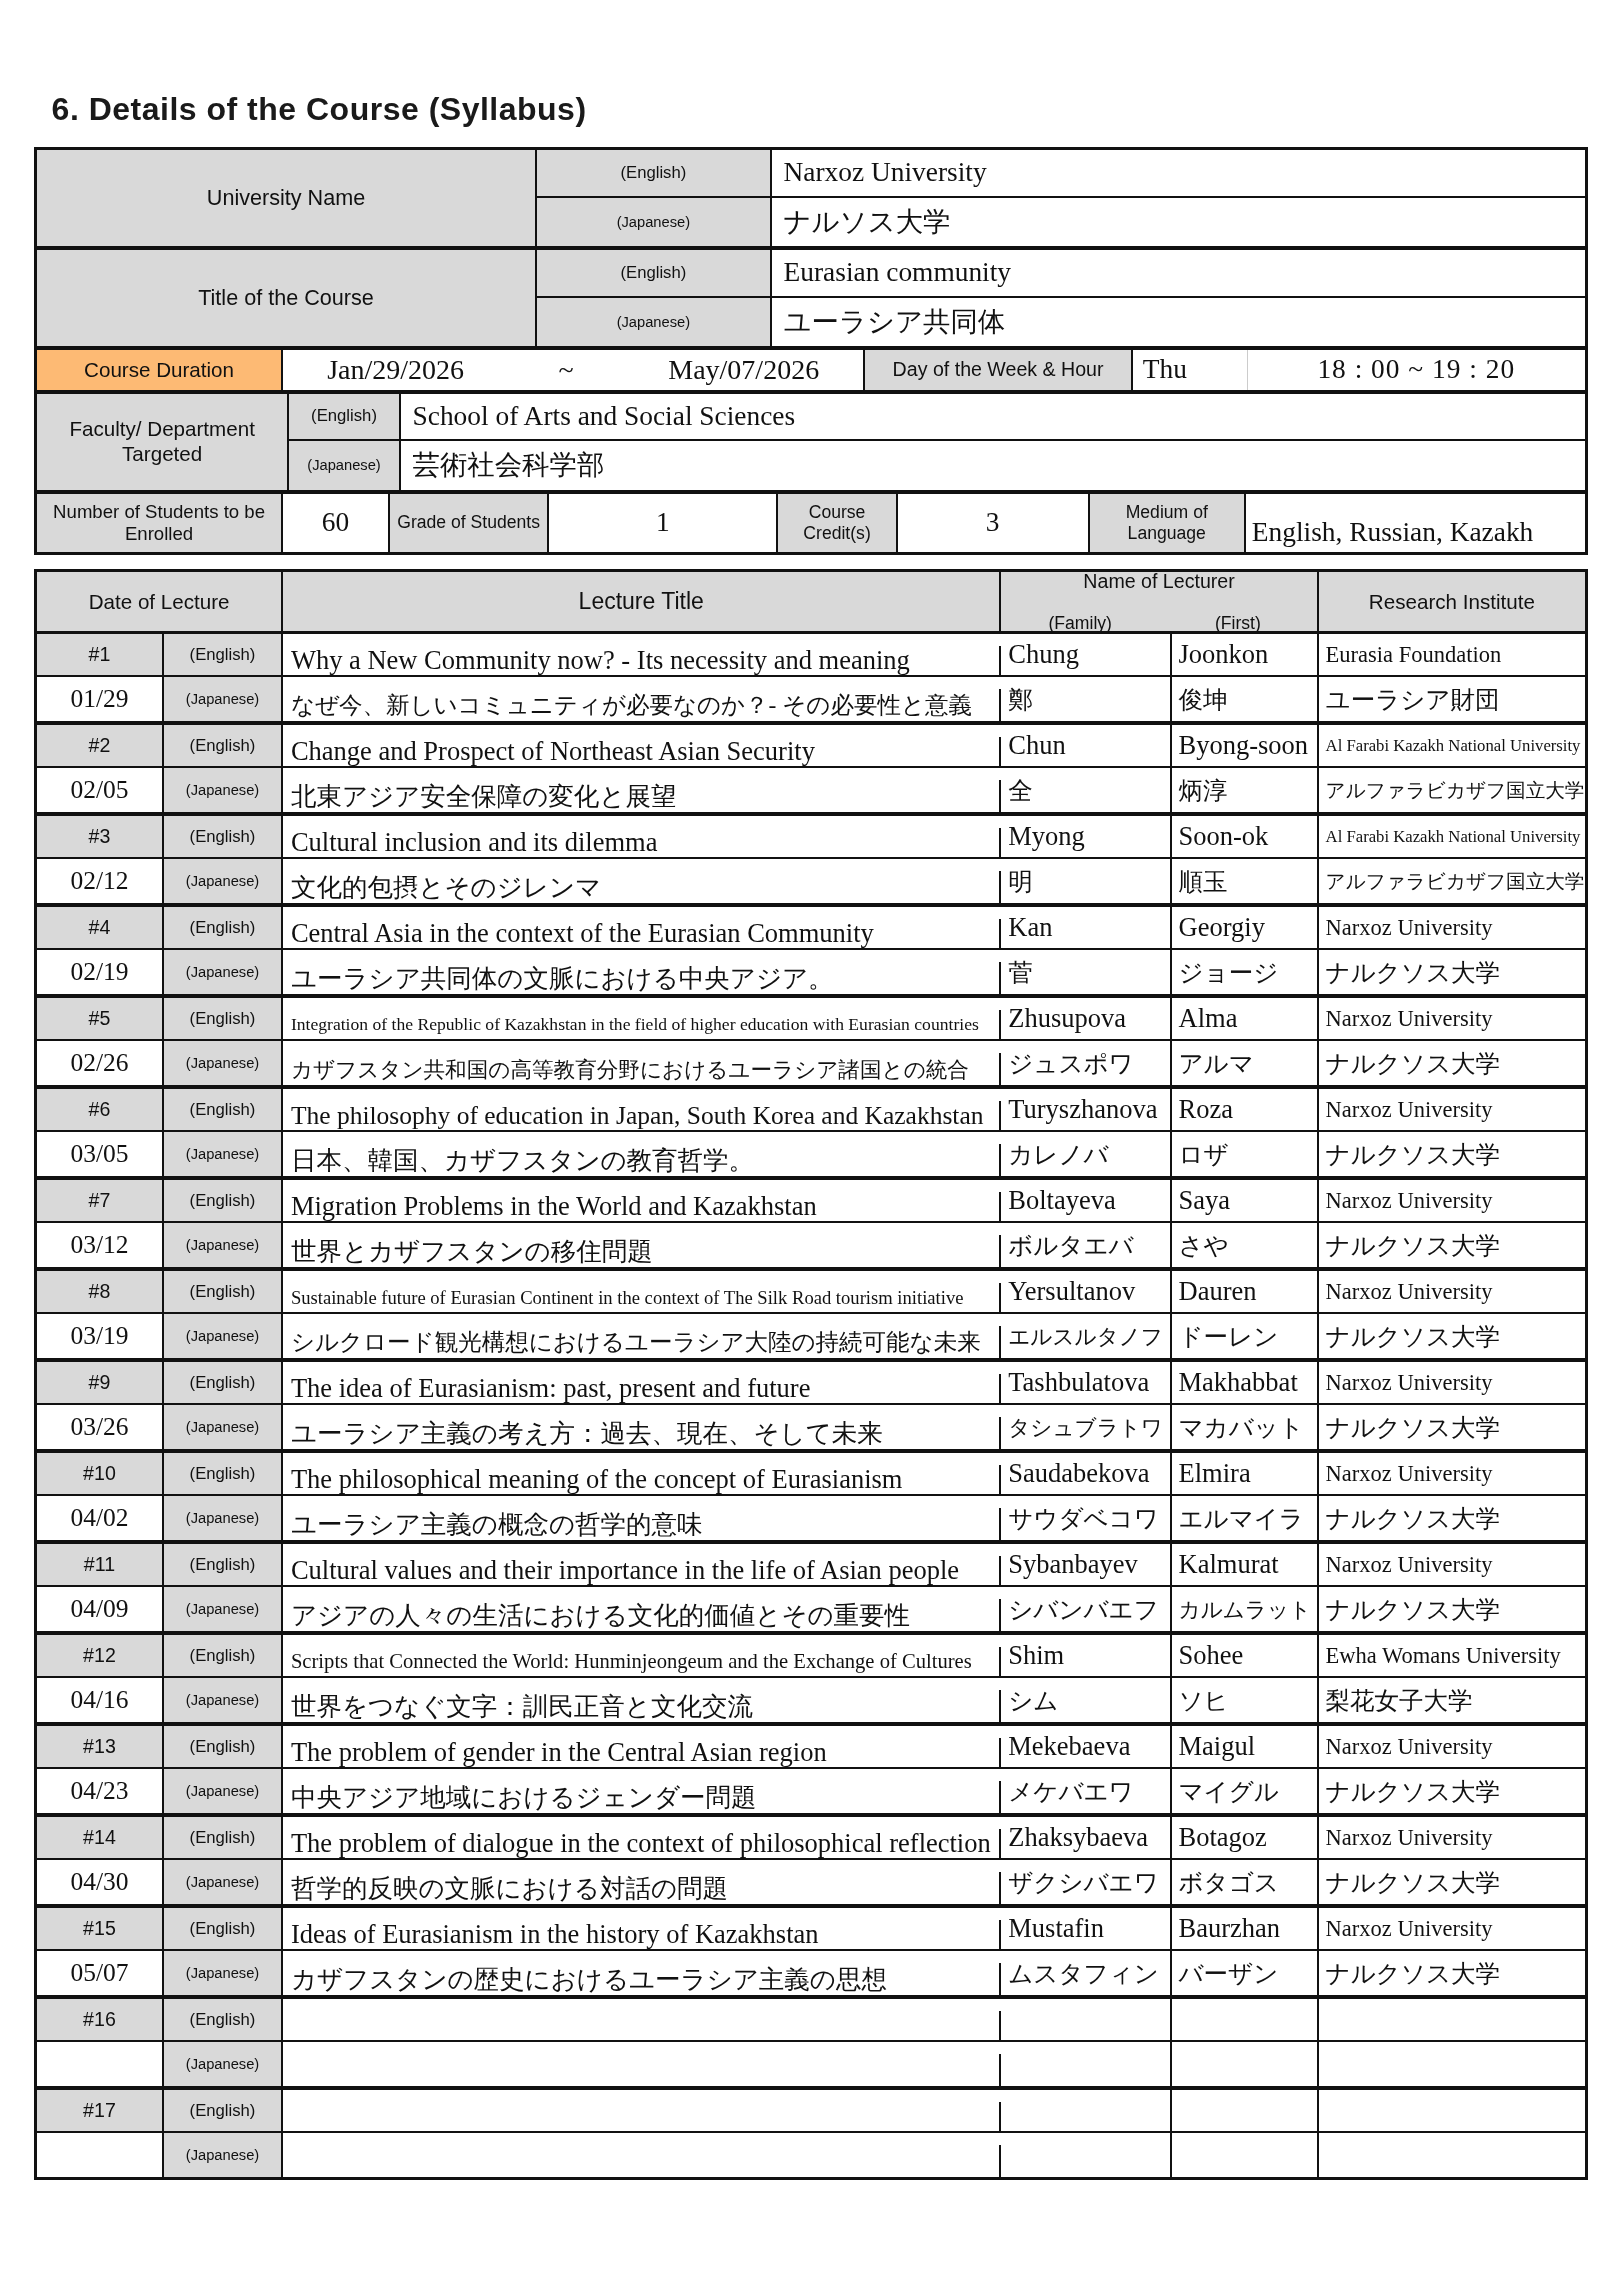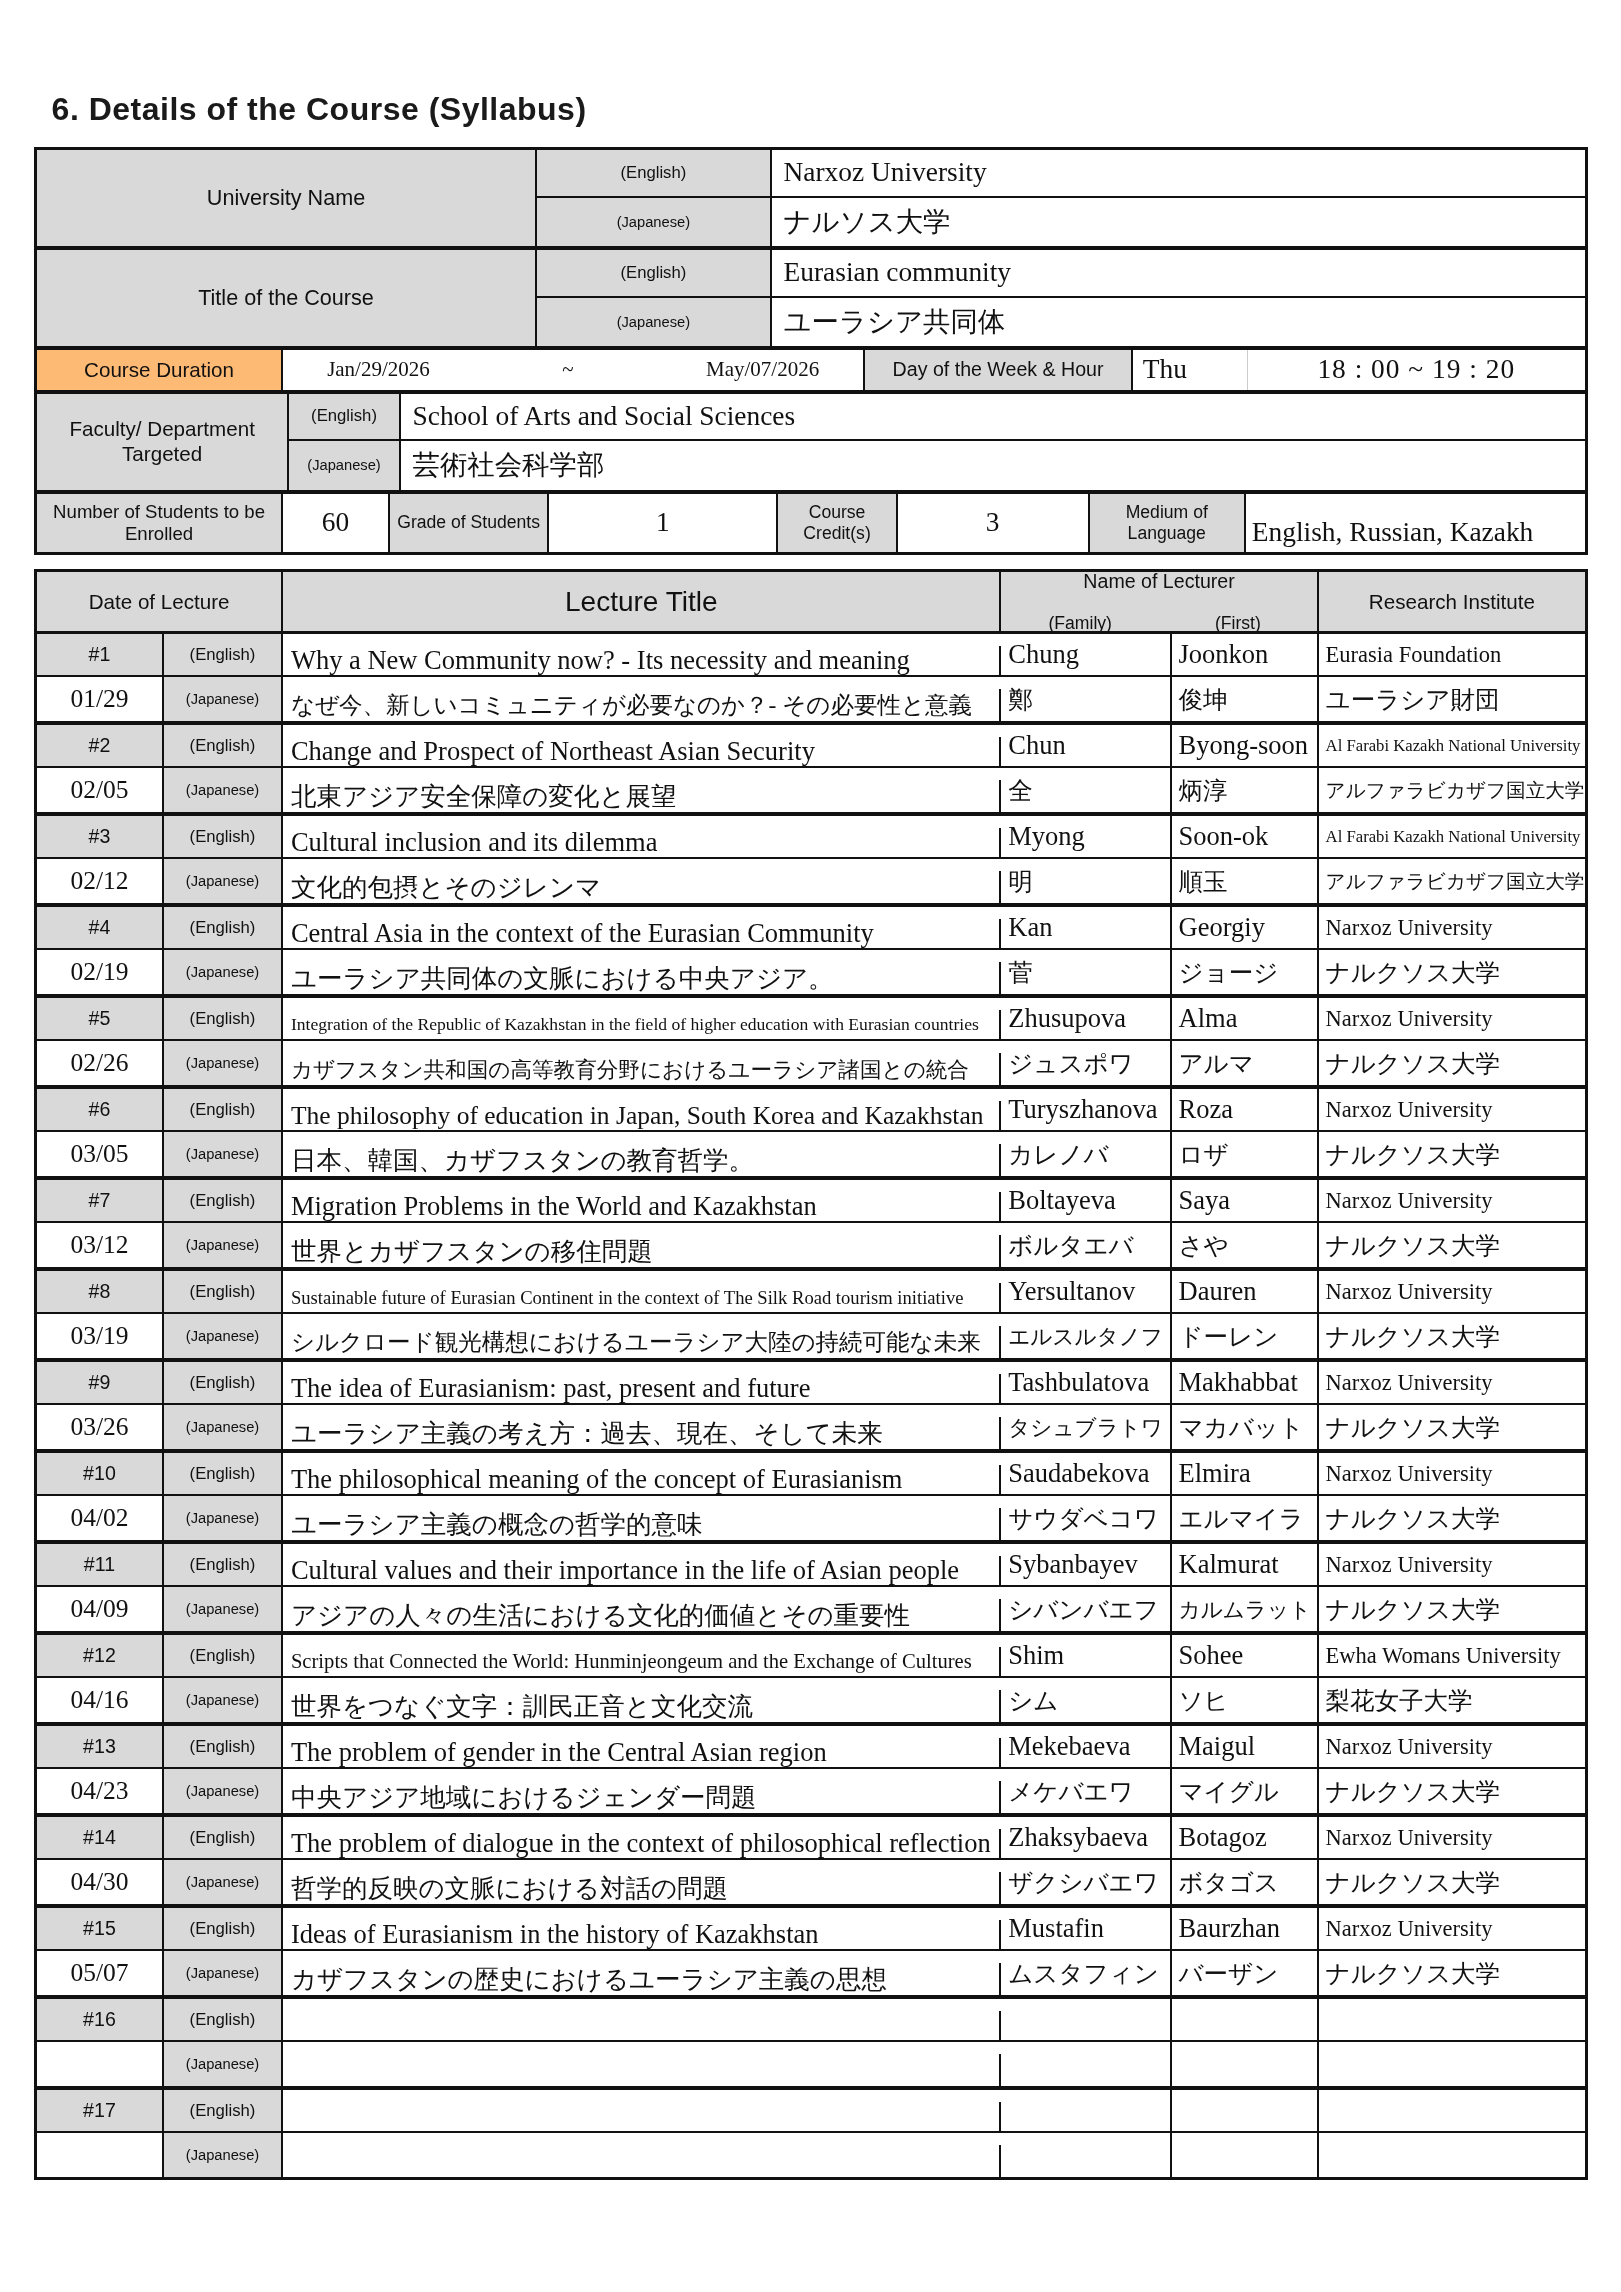--- a/index.html
+++ b/index.html
@@ -39,21 +39,21 @@
   }
   .lang-w { width: 22.4%; }
   .lang-n { width: 8.6%; }
   .lang-ja { font-size: 14.7px; }
   .val-cell { flex: 1; display: flex; align-items: center; padding-left: 11.8px; font-size: 27.4px; }
   .row-line { display: flex; }
   .row-line > div { border-right: 2.9px solid #111; }
   .row-line > div:last-child { border-right: none; }
   .duration-row { height: 44px; }
   .dur-label { width: 15.9%; background: #fdba74; font-size: 20.6px; }
-  .dur-val { width: 37.6%; font-size: 21px; display: flex; align-items: center;
+  .dur-val { width: 37.6%; font-size: 28px; display: flex; align-items: center;
              justify-content: space-between; padding: 14px 44px; }
   .dh-label { width: 17.3%; background: #d9d9d9; font-size: 19.6px; text-align: center; line-height: 1.1; }
   .dh-day { width: 7.4%; font-size: 27.4px; padding-left: 9.8px; border-right: 1px solid #cccccc !important; }
   .dh-time { flex: 1; font-size: 27.4px; justify-content: center; letter-spacing: 1px; }
   .num-row { height: 58px; font-size: 17.6px; }
   .num-row .lbl { background: #d9d9d9; text-align: center; line-height: 1.15; padding: 2px; }
   .num-row .nval { font-size: 27.4px; }
   .w-nst { width: 15.9%; font-size: 18.6px; }
   .w-60 { width: 6.9%; }
   .w-gr { width: 10.3%; }
@@ -62,21 +62,21 @@
   .w-3 { width: 12.4%; }
   .w-ml { width: 10.1%; }
   .w-lang { flex: 1; justify-content: flex-start !important; padding-left: 5.9px; font-size: 24.5px; margin-top: 20px; }
 
   
   .lect-tbl { margin-top: 14.7px; }
   .hdr { display: flex; height: 62px; background: #d9d9d9; border-bottom: 3.9px solid #111; }
   .hdr > div { border-right: 2.9px solid #111; }
   .hdr > div:last-child { border-right: none; }
   .h-date { width: 15.9%; font-size: 20.6px; }
-  .h-title { width: 46.4%; font-size: 28px; }
+  .h-title { width: 46.4%; font-size: 23px; }
   .h-lect { width: 20.5%; display: flex; flex-direction: column; justify-content: center; }
   .h-lect .l1 { font-size: 19.6px; text-align: center; }
   .h-lect .l2 { display: flex; font-size: 17.6px; margin-top: 20px; }
   .h-lect .l2 span { width: 50%; text-align: center; }
   .h-inst { flex: 1; font-size: 20.6px; }
 
   .pair { border-bottom: 4.9px solid #111; }
   .pair:last-child { border-bottom: none; }
   .r { display: flex; }
   .r.en { height: 43px; border-bottom: 2px solid #111; }

